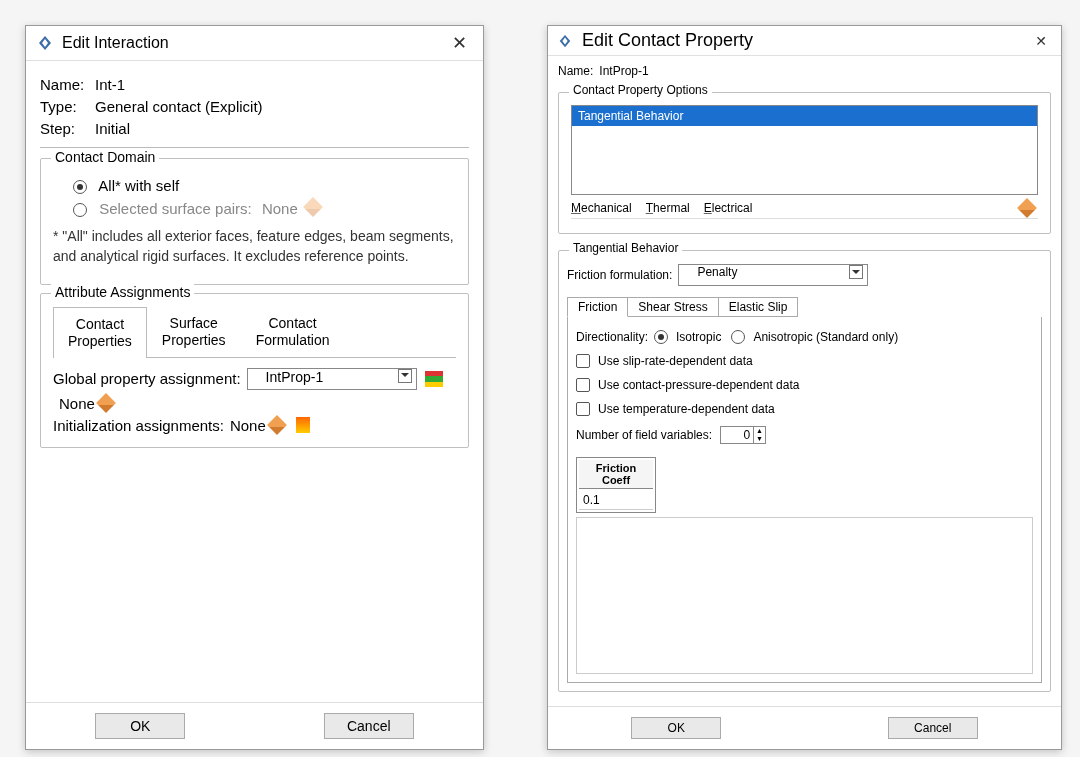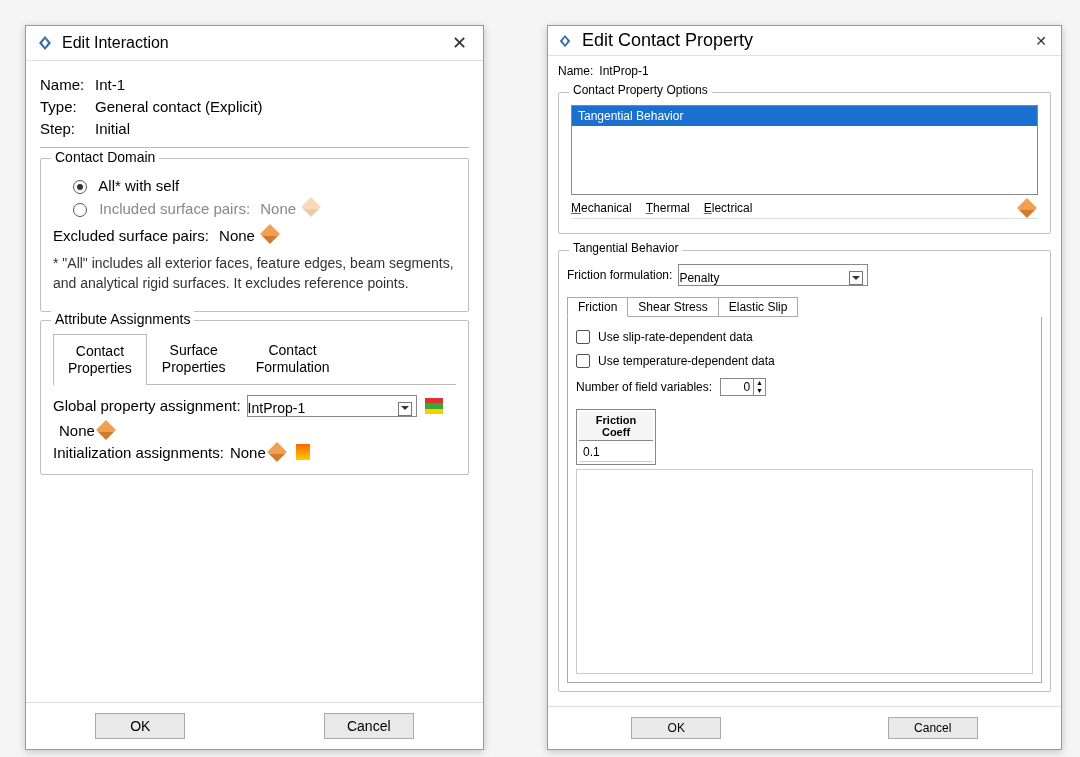--- a/index.html
+++ b/index.html
@@ -78,25 +78,25 @@
   border: 1px solid transparent;
   border-bottom: none;
   cursor: pointer;
   text-align: center;
   line-height: 1.2;
 }
 .tab.active { border-color: #bbb; background: #fff; position: relative; top: 1px; }
 
 .combo {
   display: inline-flex;
-  align-items: flex-end;
+  align-items: flex-start;
   border: 1px solid #888;
   background: #fff;
   height: 22px;
-  padding: 0 4px 0 0;
+  padding: 0 4px 0 18px;
   font-size: 14px;
 }
 .combo .caret {
   margin-left: auto;
   width: 14px; height: 14px;
   border: 1px solid #777;
   display: flex; align-items: center; justify-content: center;
 }
 .combo .caret::after {
   content: ""; border: 4px solid transparent; border-top-color: #333; margin-top: 3px;
@@ -209,28 +209,23 @@
     <hr class="div">
 
     <div class="groupbox">
       <span class="legend">Contact Domain</span>
       <div style="margin:6px 0 6px 20px;">
         <span class="radio checked"></span>
         <span>All* with self</span>
       </div>
       <div style="margin:6px 0 10px 20px;">
         <span class="radio"></span>
-        <span class="gray">Included surface pairs:</span>
+        <span class="gray">Selected surface pairs:</span>
         <span class="gray" style="margin-left:6px">None</span>
         <span class="pencil" style="opacity:.4"></span>
-      </div>
-      <div style="margin:4px 0;">
-        <span>Excluded surface pairs:</span>
-        <span style="margin-left:6px">None</span>
-        <span class="pencil"></span>
       </div>
       <div class="note">* "All" includes all exterior faces, feature edges, beam segments, and analytical rigid surfaces. It excludes reference points.</div>
     </div>
 
     <div class="groupbox">
       <span class="legend">Attribute Assignments</span>
       <div class="tabs">
         <div class="tab active">Contact<br>Properties</div>
         <div class="tab">Surface<br>Properties</div>
         <div class="tab">Contact<br>Formulation</div>
@@ -304,22 +299,33 @@
       </div>
 
       <div class="sub-tabs">
         <div class="sub-tab active">Friction</div>
         <div class="sub-tab">Shear Stress</div>
         <div class="sub-tab">Elastic Slip</div>
       </div>
 
       <div style="border:1px solid #aaa;border-top:none;padding:8px;flex:1;display:flex;flex-direction:column">
         <div class="row">
+          <span>Directionality:</span>
+          <span class="radio checked" style="margin-left:6px"></span>
+          <span>Isotropic</span>
+          <span class="radio" style="margin-left:10px"></span>
+          <span>Anisotropic (Standard only)</span>
+        </div>
+        <div class="row">
             <span class="check"></span>
             <span>Use slip-rate-dependent data</span>
+          </div>
+        <div class="row">
+            <span class="check"></span>
+            <span>Use contact-pressure-dependent data</span>
           </div>
         <div class="row">
             <span class="check"></span>
             <span>Use temperature-dependent data</span>
           </div>
         <div class="row">
           <span>Number of field variables:</span>
           <span class="spinner" style="margin-left:8px">
             <input value="0" style="">
             <span class="arrows">

